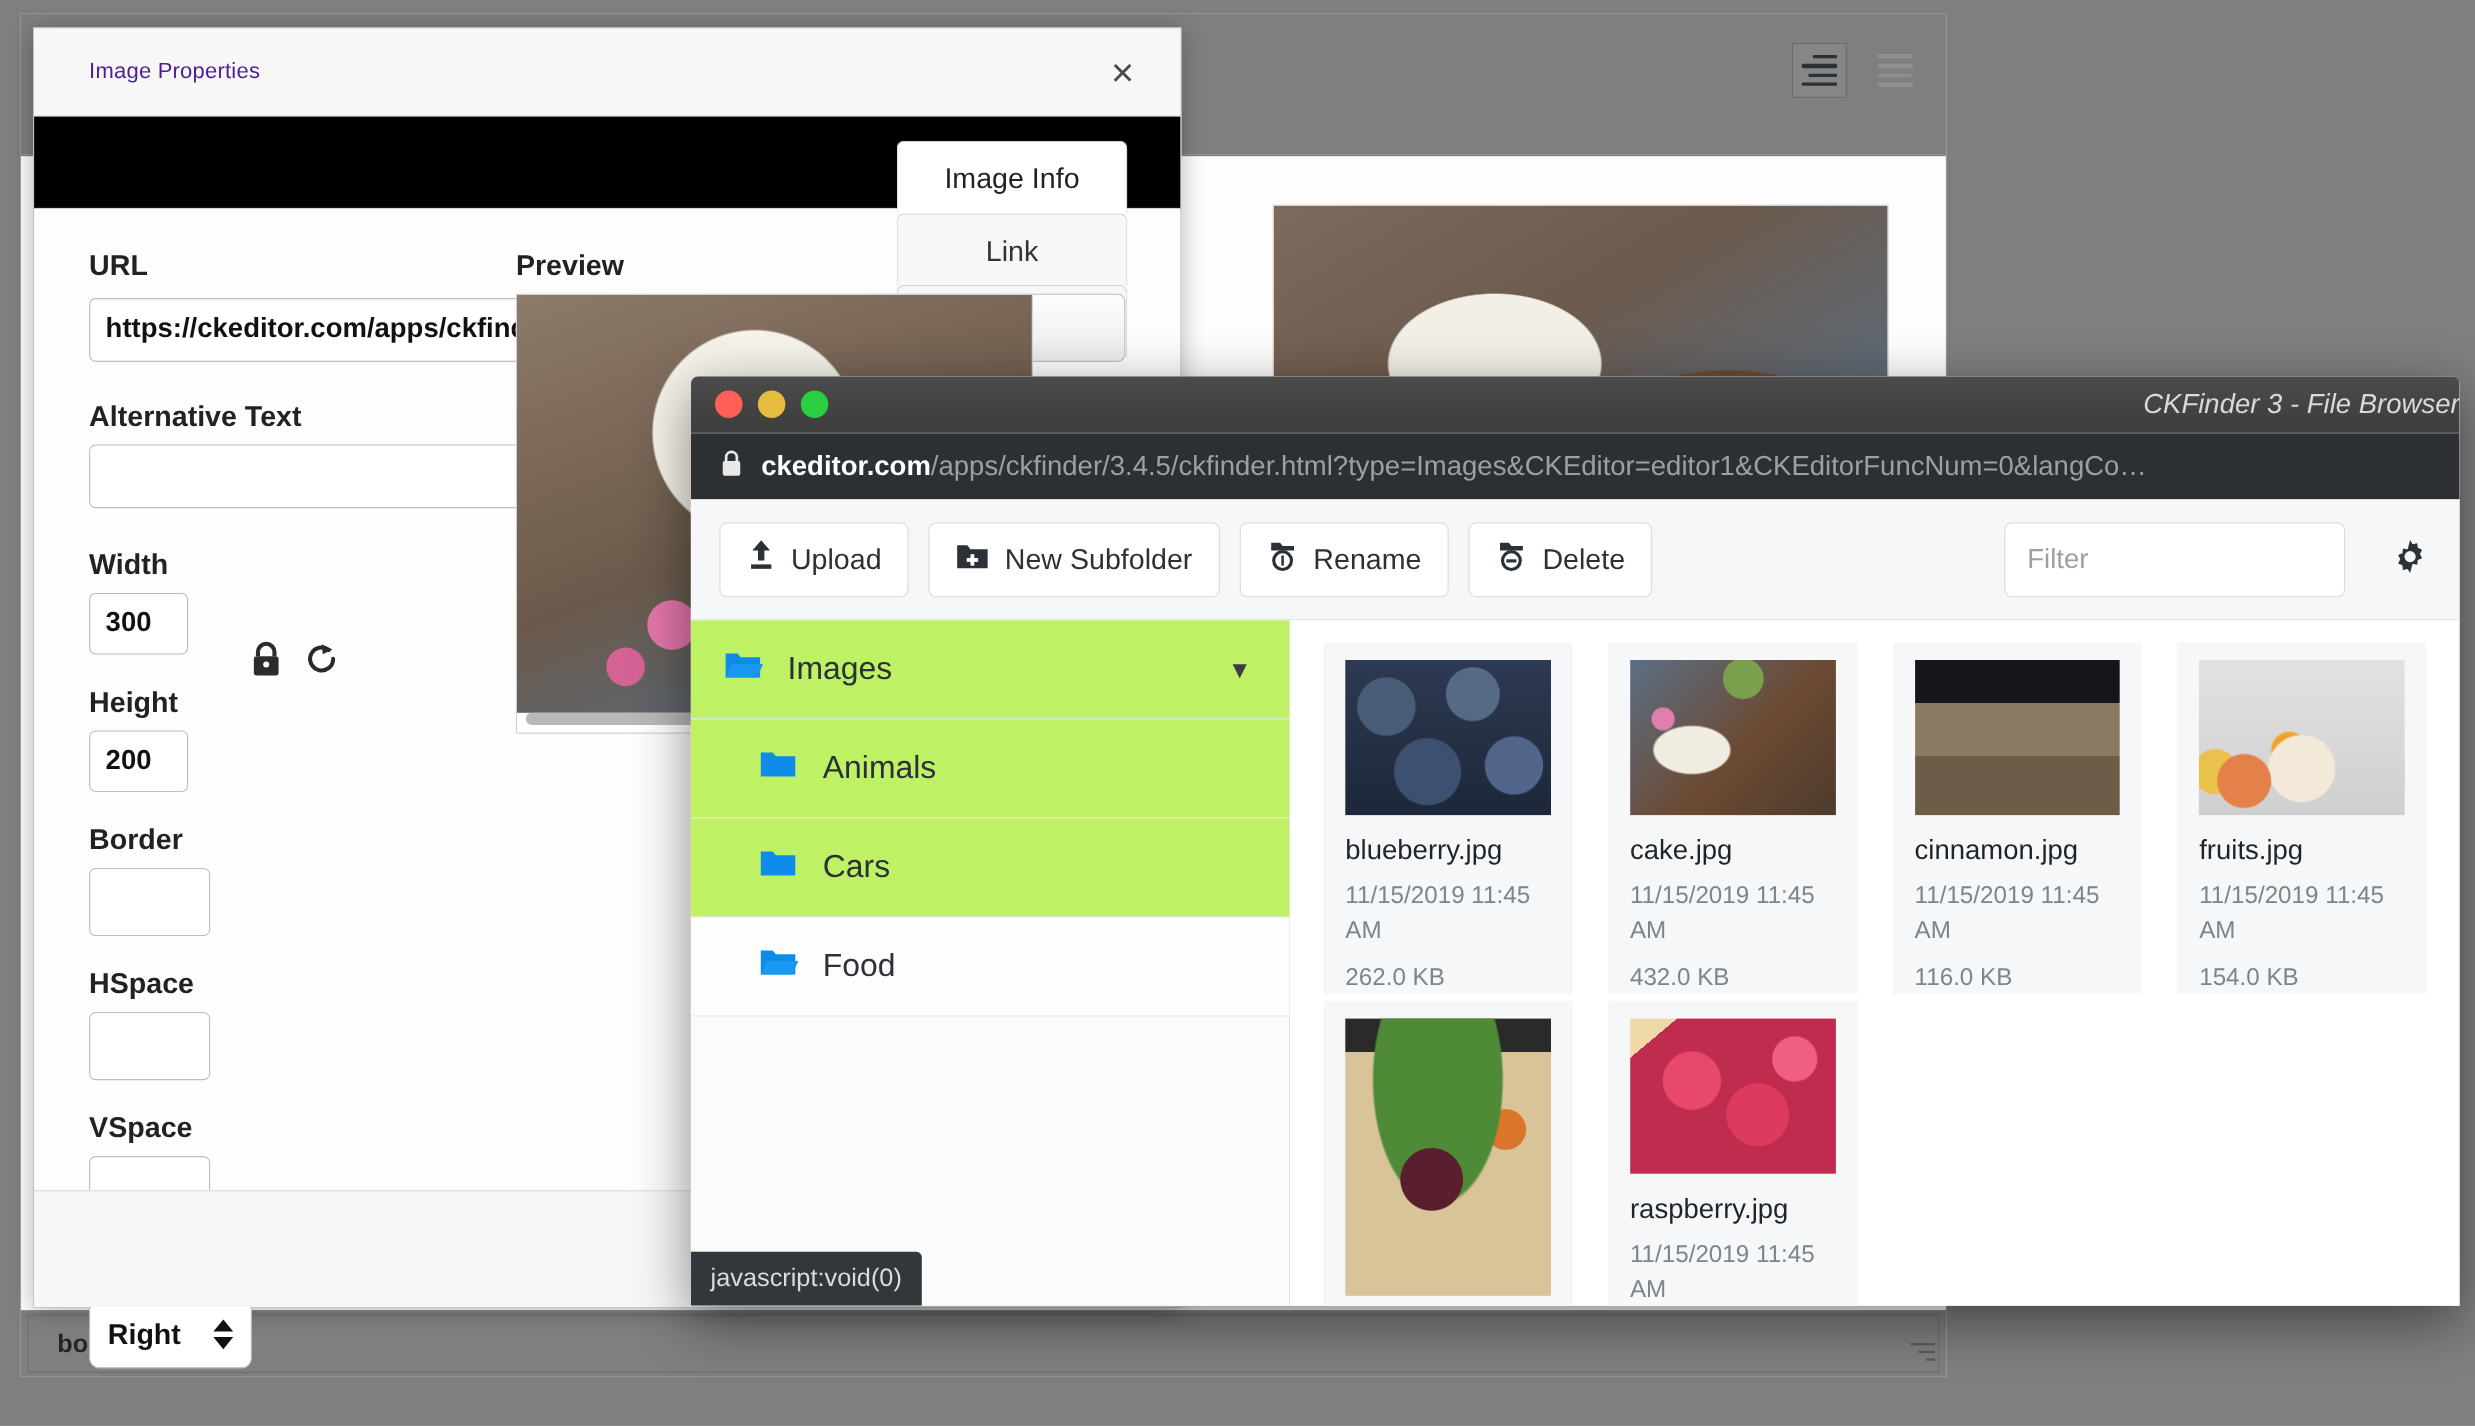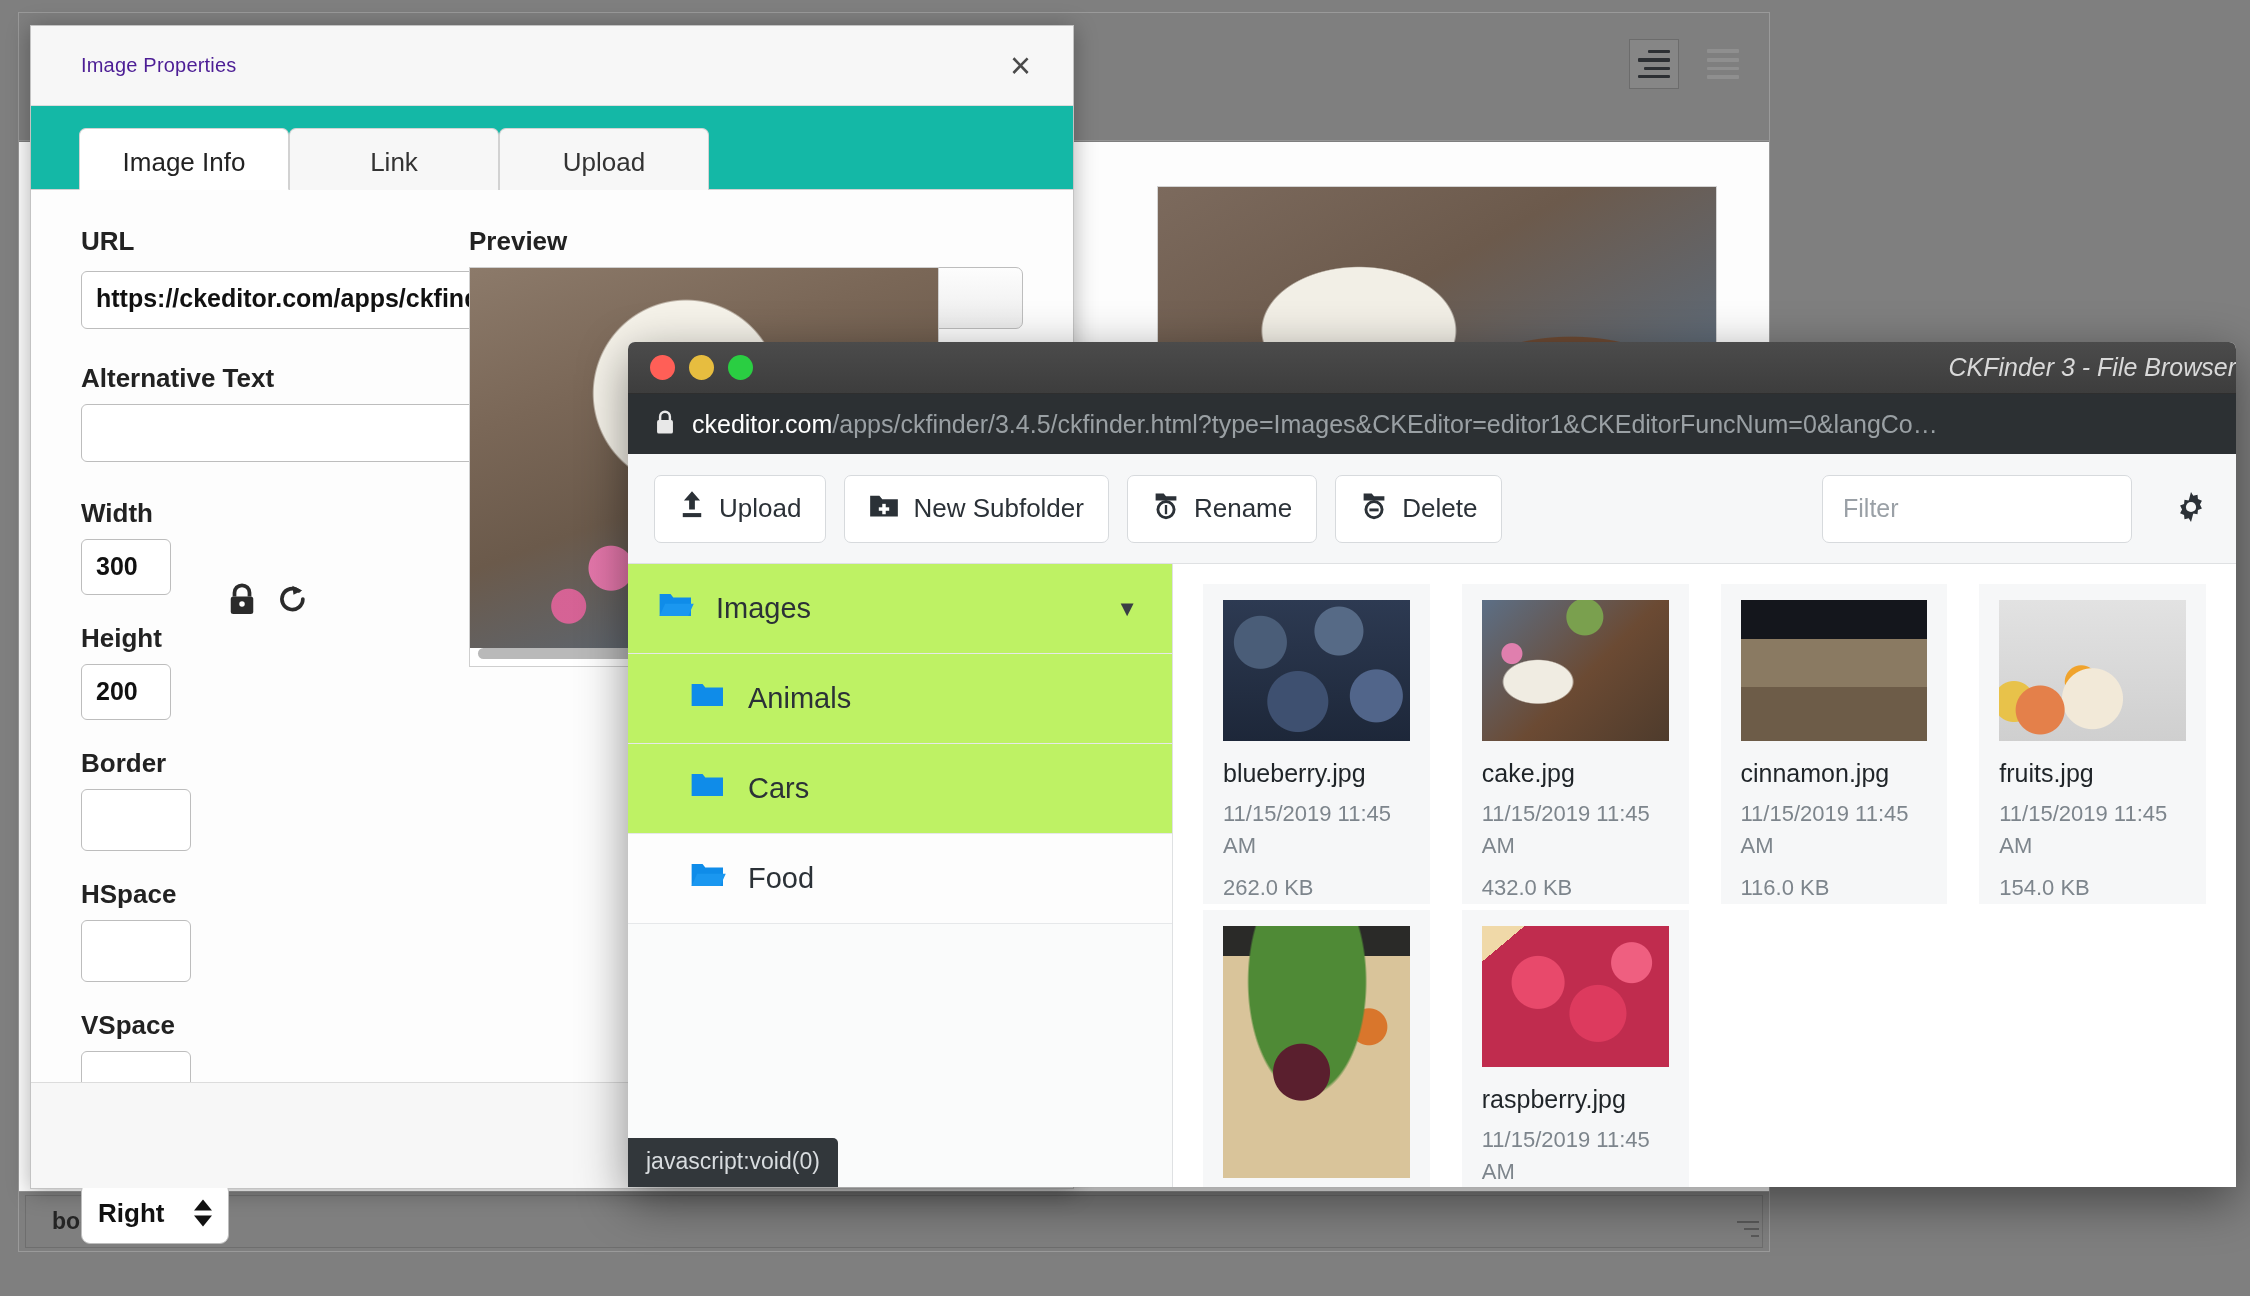--- a/index.html
+++ b/index.html
@@ -100,22 +100,22 @@
     display: flex; align-items: center; justify-content: space-between;
     padding: 0 30px 0 50px;
   }
   .dlg-title { font-size: 20px; font-weight: normal; color: #4c1d95; letter-spacing: .2px; }
   .dlg-close {
     font-size: 36px; color: #4a4a4a; line-height: 1;
     cursor: pointer; padding: 4px 12px; font-weight: 300;
   }
   .dlg-tabs {
     display: flex; gap: 0; padding: 22px 48px 0 48px;
-    border-bottom: 1px solid #d2d2d2; background: #14b8a6;
-    height: 84px; 
+    border-bottom: 1px solid #d2d2d2; background: #000000;
+    height: 84px; align-items: flex-end; flex-direction: column;
   }
   .dlg-tab {
     font-size: 26px; color: #333;
     padding: 18px 0 16px 0; width: 210px; text-align: center;
     border: 1px solid #d2d2d2; border-bottom: none;
     border-radius: 7px 7px 0 0;
     background: #f7f7f7; margin-bottom: -1px;
   }
   .dlg-tab.active { background: #fff; border-bottom: 1px solid #fff; color: #222; }
   .dlg-content { padding: 36px 50px 0 50px; position: relative; height: 930px; font-weight: bold; }
@@ -206,21 +206,21 @@
     position: absolute; left: 0; right: 0; text-align: right;
     font-size: 25px; color: #d9d9d9; font-style: italic;
   }
   .ck-urlbar {
     height: 60px; background: #2c3033;
     display: flex; align-items: center; gap: 16px;
     padding: 0 26px; overflow: hidden;
   }
   .lock-glyph { flex: 0 0 auto; }
   .ck-url { font-size: 25px; white-space: nowrap; overflow: hidden; }
-  .ck-url .host { color: #fff; font-weight: normal; }
+  .ck-url .host { color: #fff; font-weight: bold; }
   .ck-url .path { color: #9aa0a4; }
 
   .ck-toolbar {
     height: 110px; background: #f6f7f8;
     border-bottom: 1px solid #dfe1e3;
     display: flex; align-items: center; padding: 0 26px;
     gap: 18px;
   }
   .ck-btn {
     height: 68px; background: #fff; border: 1px solid #d7dadd;

